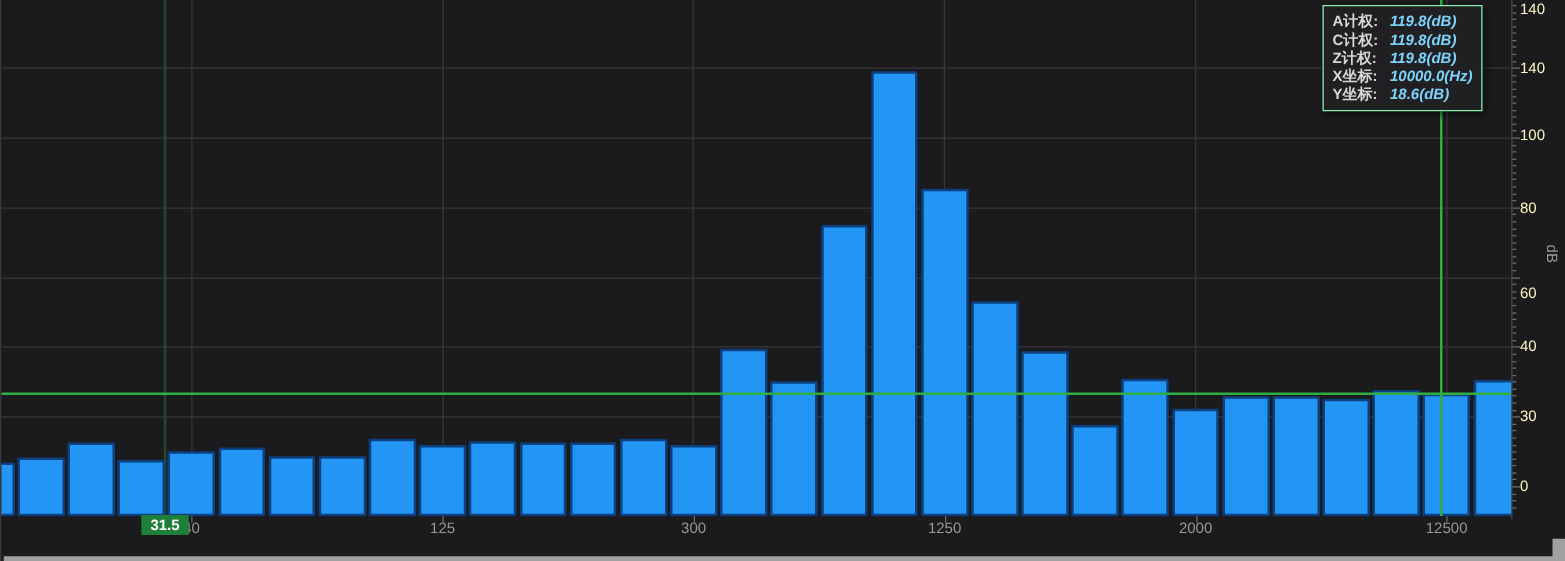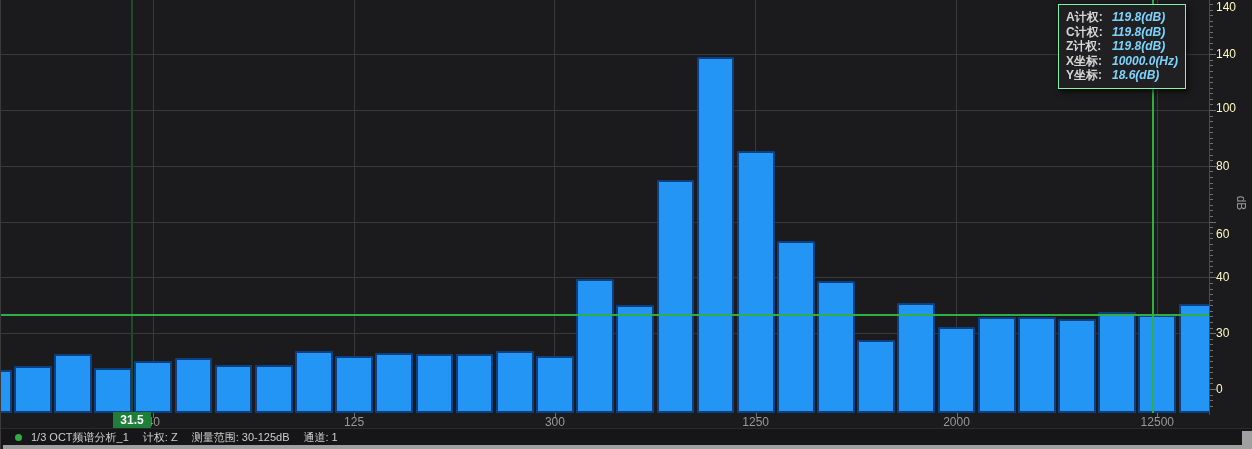--- a/index.html
+++ b/index.html
@@ -213,24 +213,17 @@
       <div class="tt-row">
         <div class="tt-label">X坐标:</div>
         <div class="tt-value">10000.0(Hz)</div>
       </div>
       <div class="tt-row">
         <div class="tt-label">Y坐标:</div>
         <div class="tt-value">18.6(dB)</div>
       </div>
     </div>
 
-  <div id="status-bar">
-    <span id="status-dot" style="background: rgb(47, 174, 67);"></span>
-  <span class="status-item">1/3 OCT频谱分析_1</span>
-      <span class="status-item">计权: Z</span>
-      <span class="status-item">测量范围: 30-125dB</span>
-      <span class="status-item">通道: 1</span>
-    </div>
 
   <div id="h-scrollbar"></div>
   <div id="scroll-corner"></div>
 
 </div>
 
 </body></html>

